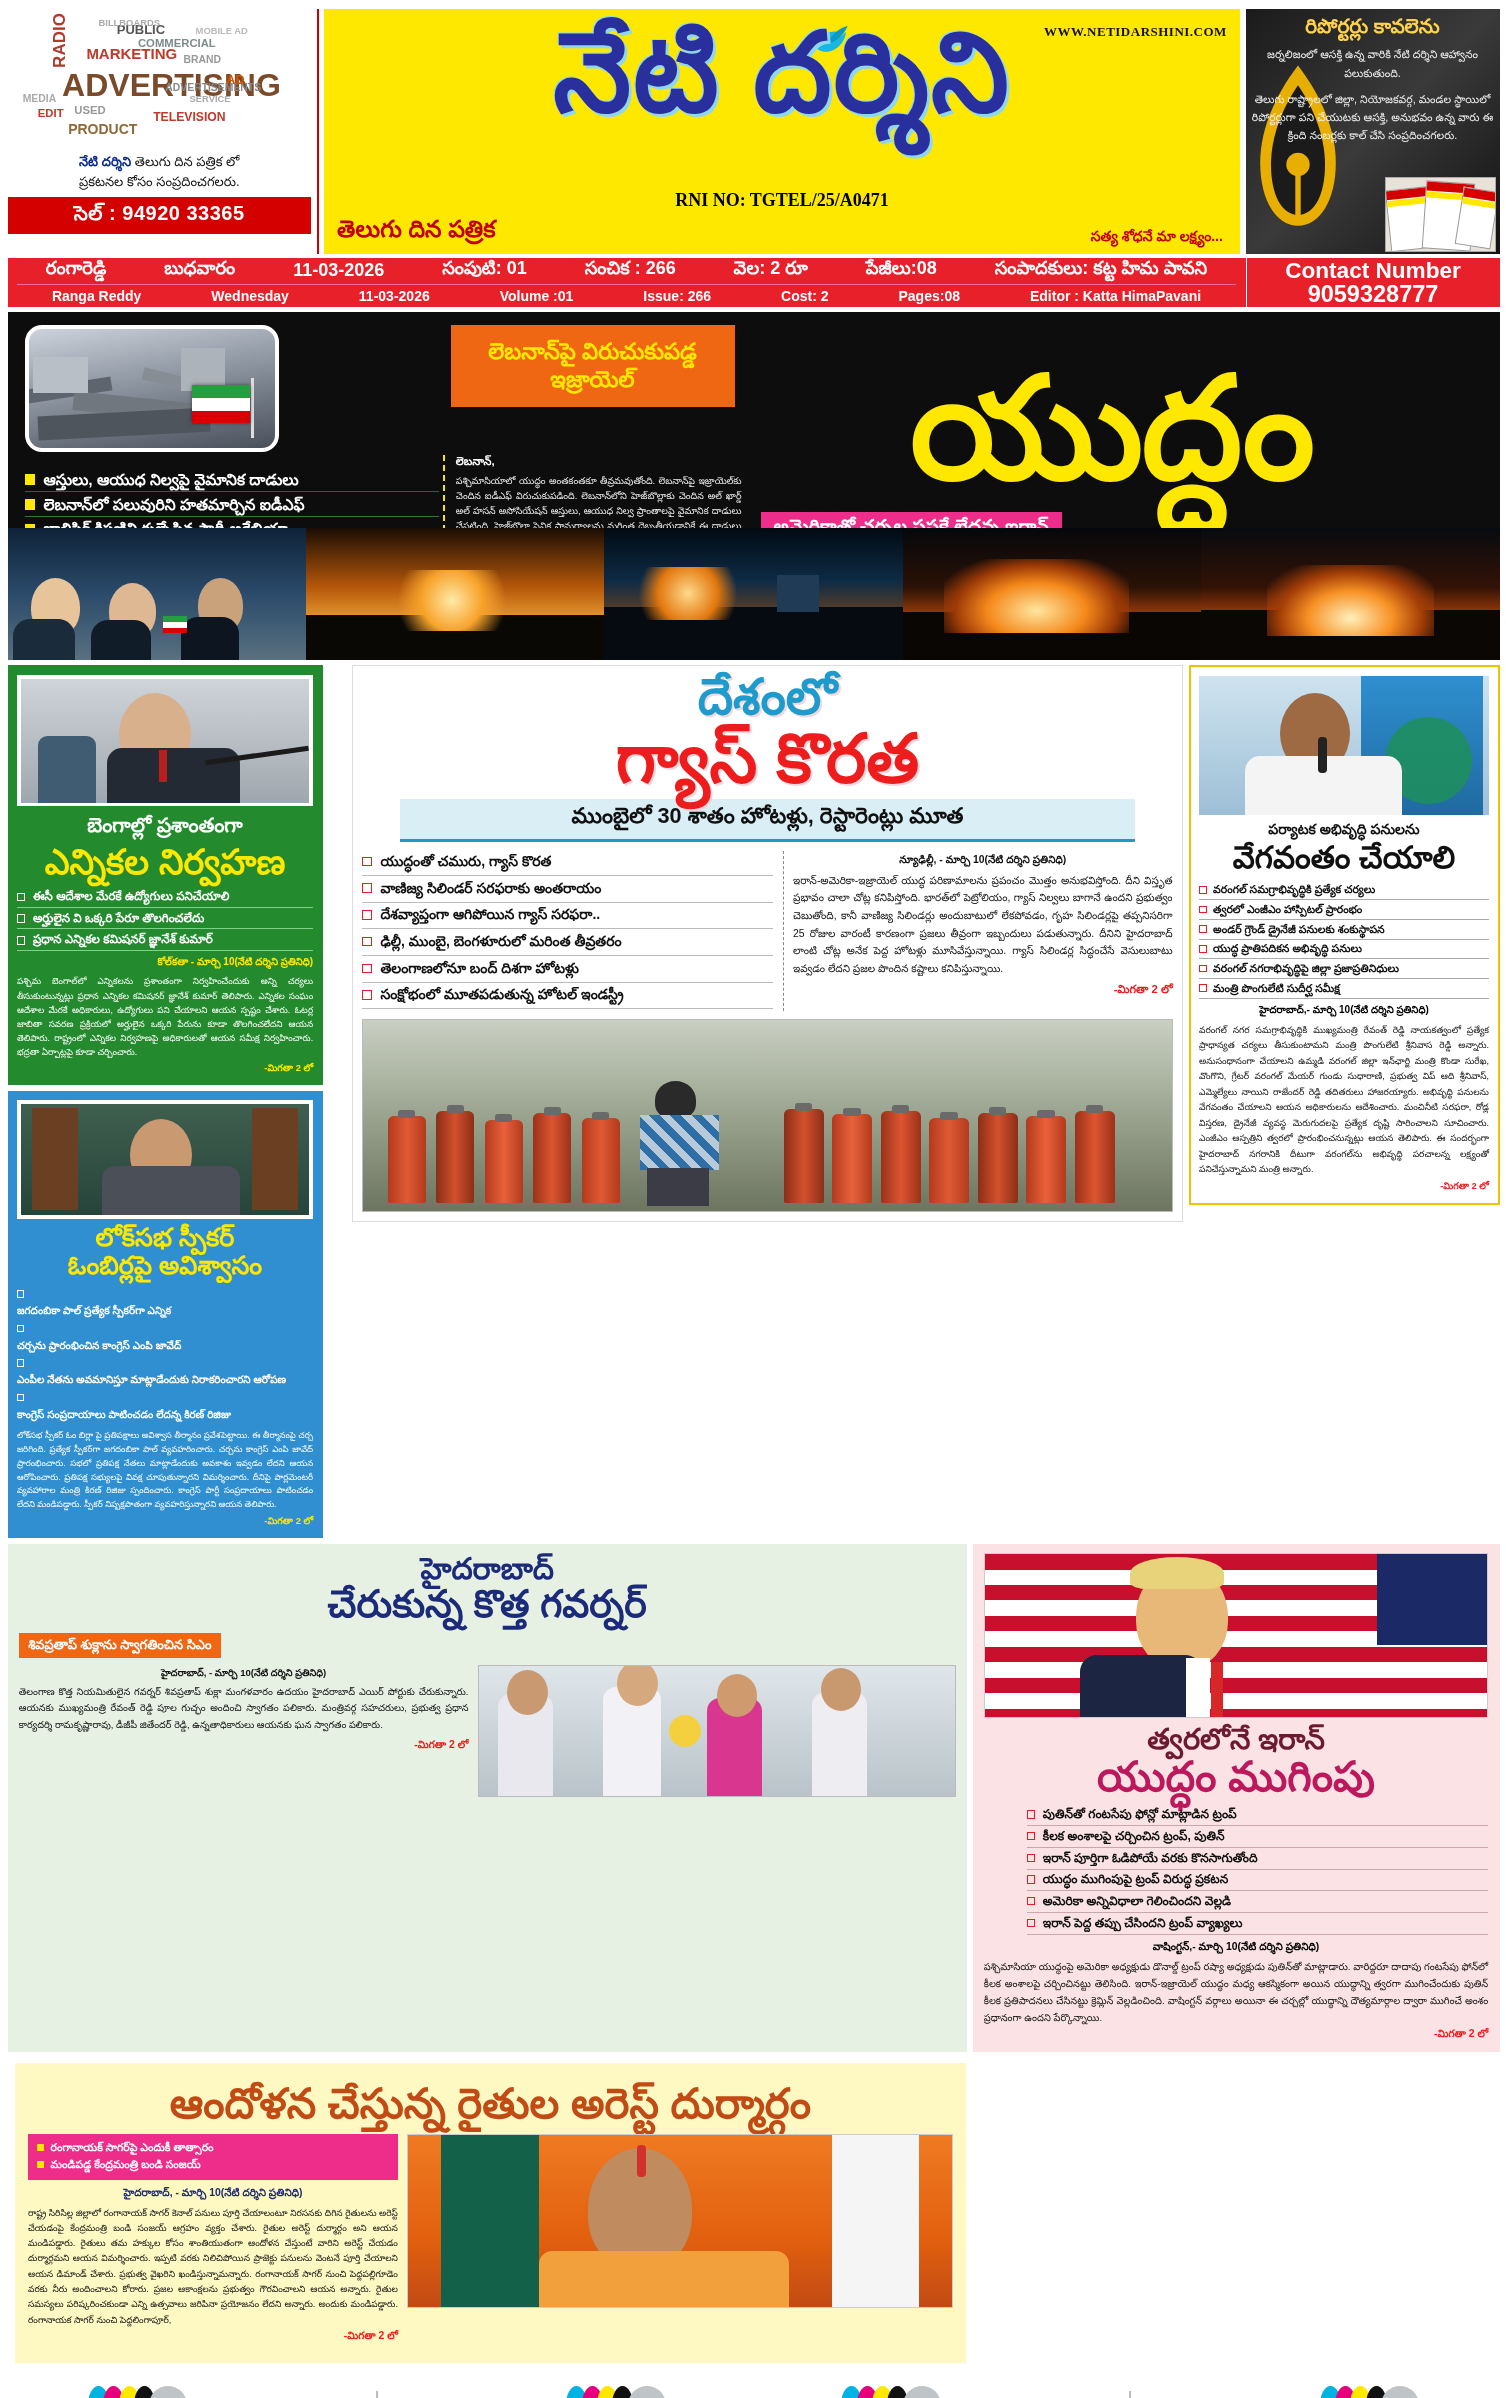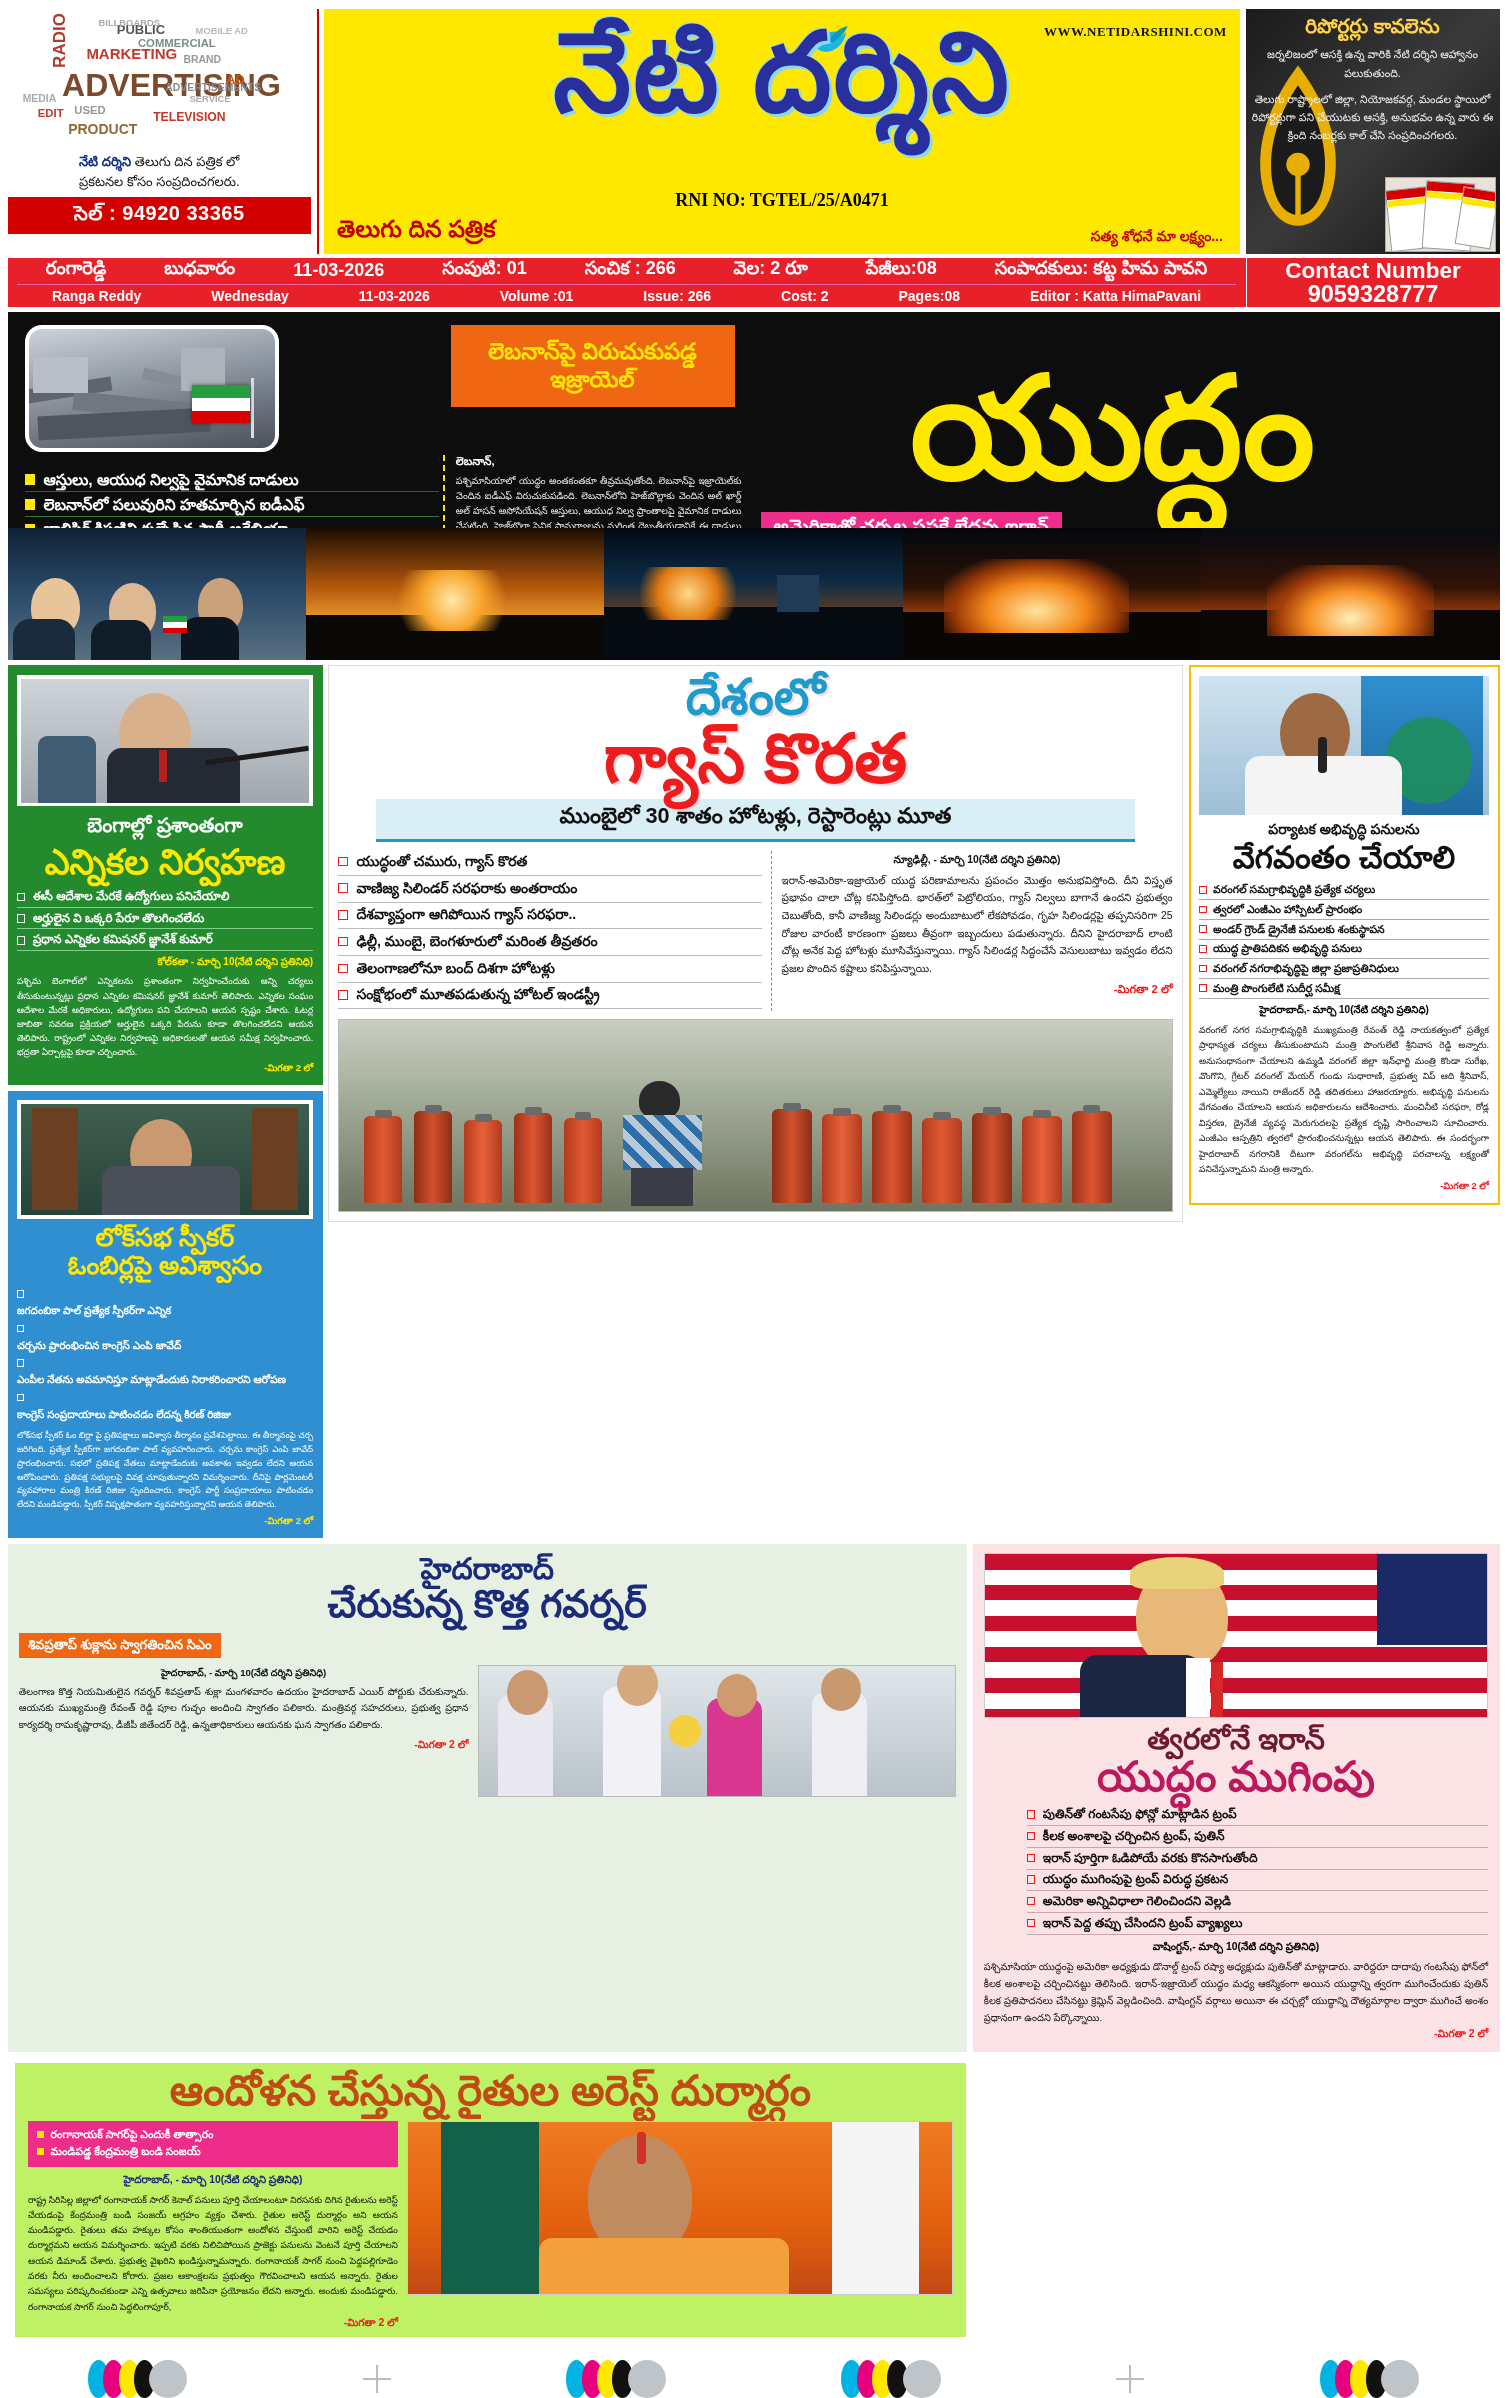--- a/index.html
+++ b/index.html
@@ -331,21 +331,21 @@
   .ws2 { background: linear-gradient(180deg,#1a0d03 0%, #b5580a 45%, #f3a83a 75%, #2b1a0b 100%); }
   .ws3 { background: linear-gradient(180deg,#020a12 0%, #0d2b45 40%, #8b4a12 80%, #18100a 100%); }
   .ws4 { background: linear-gradient(180deg,#05070c 0%, #2a1206 45%, #d9540d 78%, #140b06 100%); }
   .ws5 { background: linear-gradient(180deg,#070b10 0%, #331206 45%, #e2570c 80%, #130a05 100%); }
   .silhouette { position: absolute; bottom: 0; background: #05070a; }
   .leader-head { position:absolute; border-radius:50% 50% 45% 45%; }
 
   
   .mid { display: flex; margin: 5.6px 7.5px 0 7.5px; gap: 5.6px; }
   .col-l { width: 315px; }
-  .col-c { flex: 1; }
+  .col-c { flex: 1; margin-left: 24px; }
   .col-r { width: 311px; }
 
   
   .green-card {
     background: #238b2e;
     padding: 9.4px;
   }
   .photo-frame { background:#fff; padding:3.8px; }
   .ph {
     height: 124px;
@@ -517,22 +517,22 @@
     border-bottom:0.9px solid #c9a6ab; padding:0.9px 0; margin-bottom:1.9px;
   }
   .tr-bul .bx { width:8.5px; height:8.5px; border:1.9px solid #ee1c1c; flex:0 0 auto; margin-top:2.8px; }
   .tr-date { text-align:center; font-size:10.4px; font-weight:bold; margin-top:6.6px; }
   .tr-body { font-size:9.8px; line-height:1.72; text-align:justify; margin-top:3.8px; color:#111; }
   .tr-cont { color:#ee1c1c; font-weight:bold; font-size:10.4px; display:block; text-align:right; margin-top:1.9px; }
 
   
   .farmer {
     margin: 5.6px 7.5px 0 7.5px;
-    background: #bef264;
-    padding: 6px 13px;
+    background: #fef9c3;
+    padding: 19px 13px;
     width: calc(100% - 15px - 537px);
   }
   .farmer-wrap { display:flex; margin:5.6px 7.5px 0 7.5px; gap:5.6px; }
   .fm-h {
     text-align:center; font-size:42px; font-weight:bold; color:#c24a14;
     line-height:1.05; margin-bottom: 7.5px;
   }
   .fm-cols { display:flex; gap:9.4px; }
   .fm-left { width: 40%; }
   .fm-pink { background:#ee2d8a; padding: 6.6px 8.5px; }

